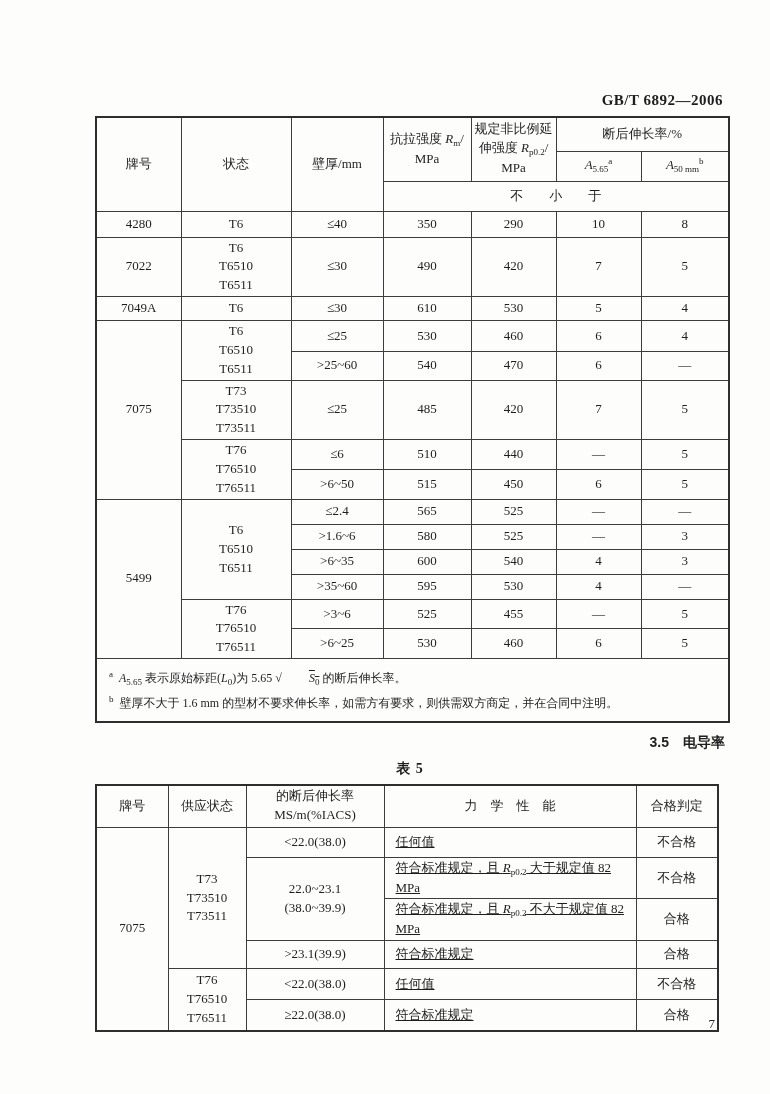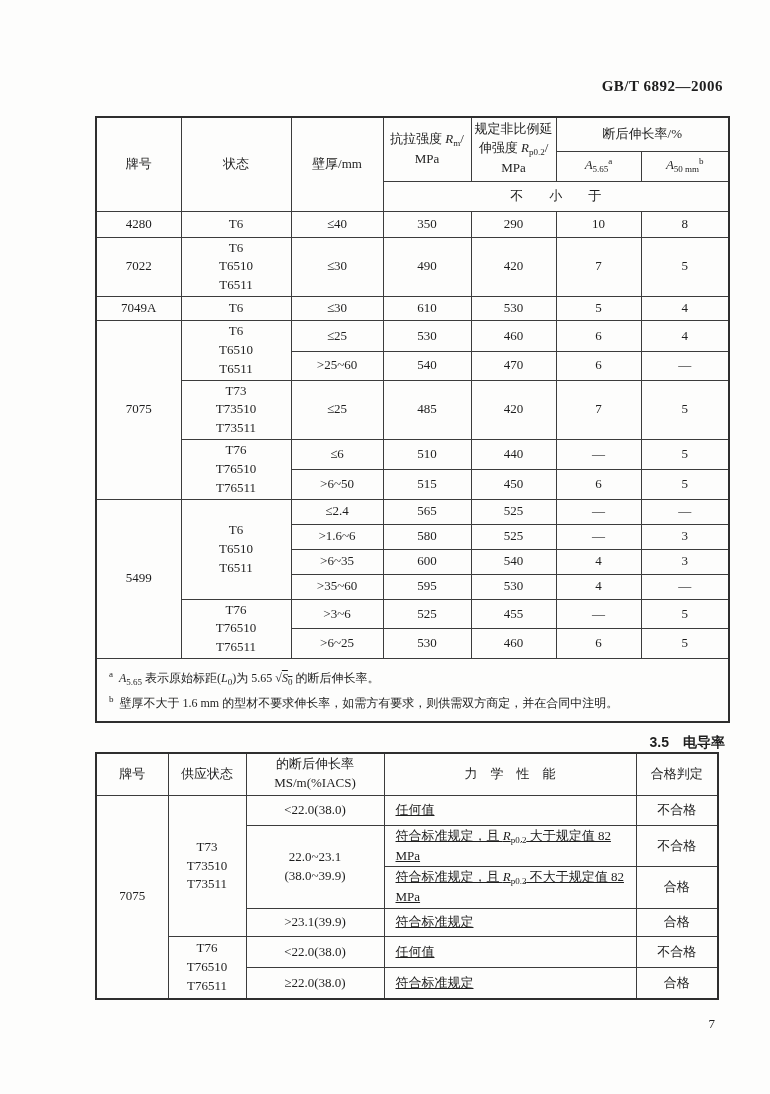--- a/index.html
+++ b/index.html
@@ -3,21 +3,21 @@
 <meta charset="utf-8">
 <style>
   * { margin:0; padding:0; box-sizing:border-box; }
   html,body { background:#e8e8e8; }
   body { font-family:"Liberation Serif","DejaVu Serif",serif; color:#1e1e1e; }
   .page {
     position:relative; width:770px; height:1094px; background:#fdfdfc;
     margin:0 auto; overflow:hidden;
   }
   .doc-no {
-    position:absolute; top:78px; right:47px;
+    position:absolute; top:92px; right:47px;
     font-size:15px; font-weight:bold; letter-spacing:0.5px;
   }
   .content { position:absolute; left:95px; top:116px; width:630px; }
   .tbl-caption {
     text-align:center; font-size:14px; font-weight:bold; margin-bottom:6px;
     letter-spacing:1px;
   }
   table { border-collapse:collapse; border:2px solid #2e2e2e; table-layout:fixed; }
   td {
     border:1px solid #3c3c3c; text-align:center; vertical-align:middle;
@@ -25,21 +25,21 @@
   }
   .pre { white-space:pre-line; }
   sub { font-size:9px; vertical-align:-3px; }
   sup { font-size:9px; vertical-align:5px; }
   i   { font-style:italic; }
   .t4 { width:633px; }
   .t5 { width:622px; }
   .fn-cell { text-align:left; padding:7px 10px 6px 12px; font-size:12px; }
   .fn-line { line-height:1.9; }
   .fn-marker { font-size:9px; vertical-align:5px; margin-right:6px; }
-  .ovl { text-decoration:overline; }
+  .ovl { text-decoration:overline;margin-left:27px; }
   .sec-head { margin-top:11px; font-size:14px; font-weight:bold;
     font-family:"Liberation Sans","DejaVu Sans",sans-serif;text-align:right; }
   .sec-head .num { margin-right:14px; }
   .para {
     margin-top:6px; font-size:14px; line-height:1.6; text-indent:2em;
     text-align:justify; width:627px;
   }
   .t5-caption { margin-top:8px; margin-bottom:6px; }
   .mech-cell { text-align:left; padding-left:11px;text-decoration:underline; }
   .page-no { position:absolute; top:1016px; right:55px; font-size:13px; }
@@ -225,20 +225,21 @@
           </td>
         </tr>
       </tbody>
     </table>
 
     <div class="sec-head">
       <span class="num">3.5</span><span>电导率</span>
     </div>
 
 
+    <div class="tbl-caption t5-caption">表 5</div>
 
     <table class="t5">
       <colgroup>
         <col style="width:72px">
           <col style="width:78px">
           <col style="width:138px">
         <col style="width:252px">
           <col style="width:82px">
       </colgroup>
       <tbody>

